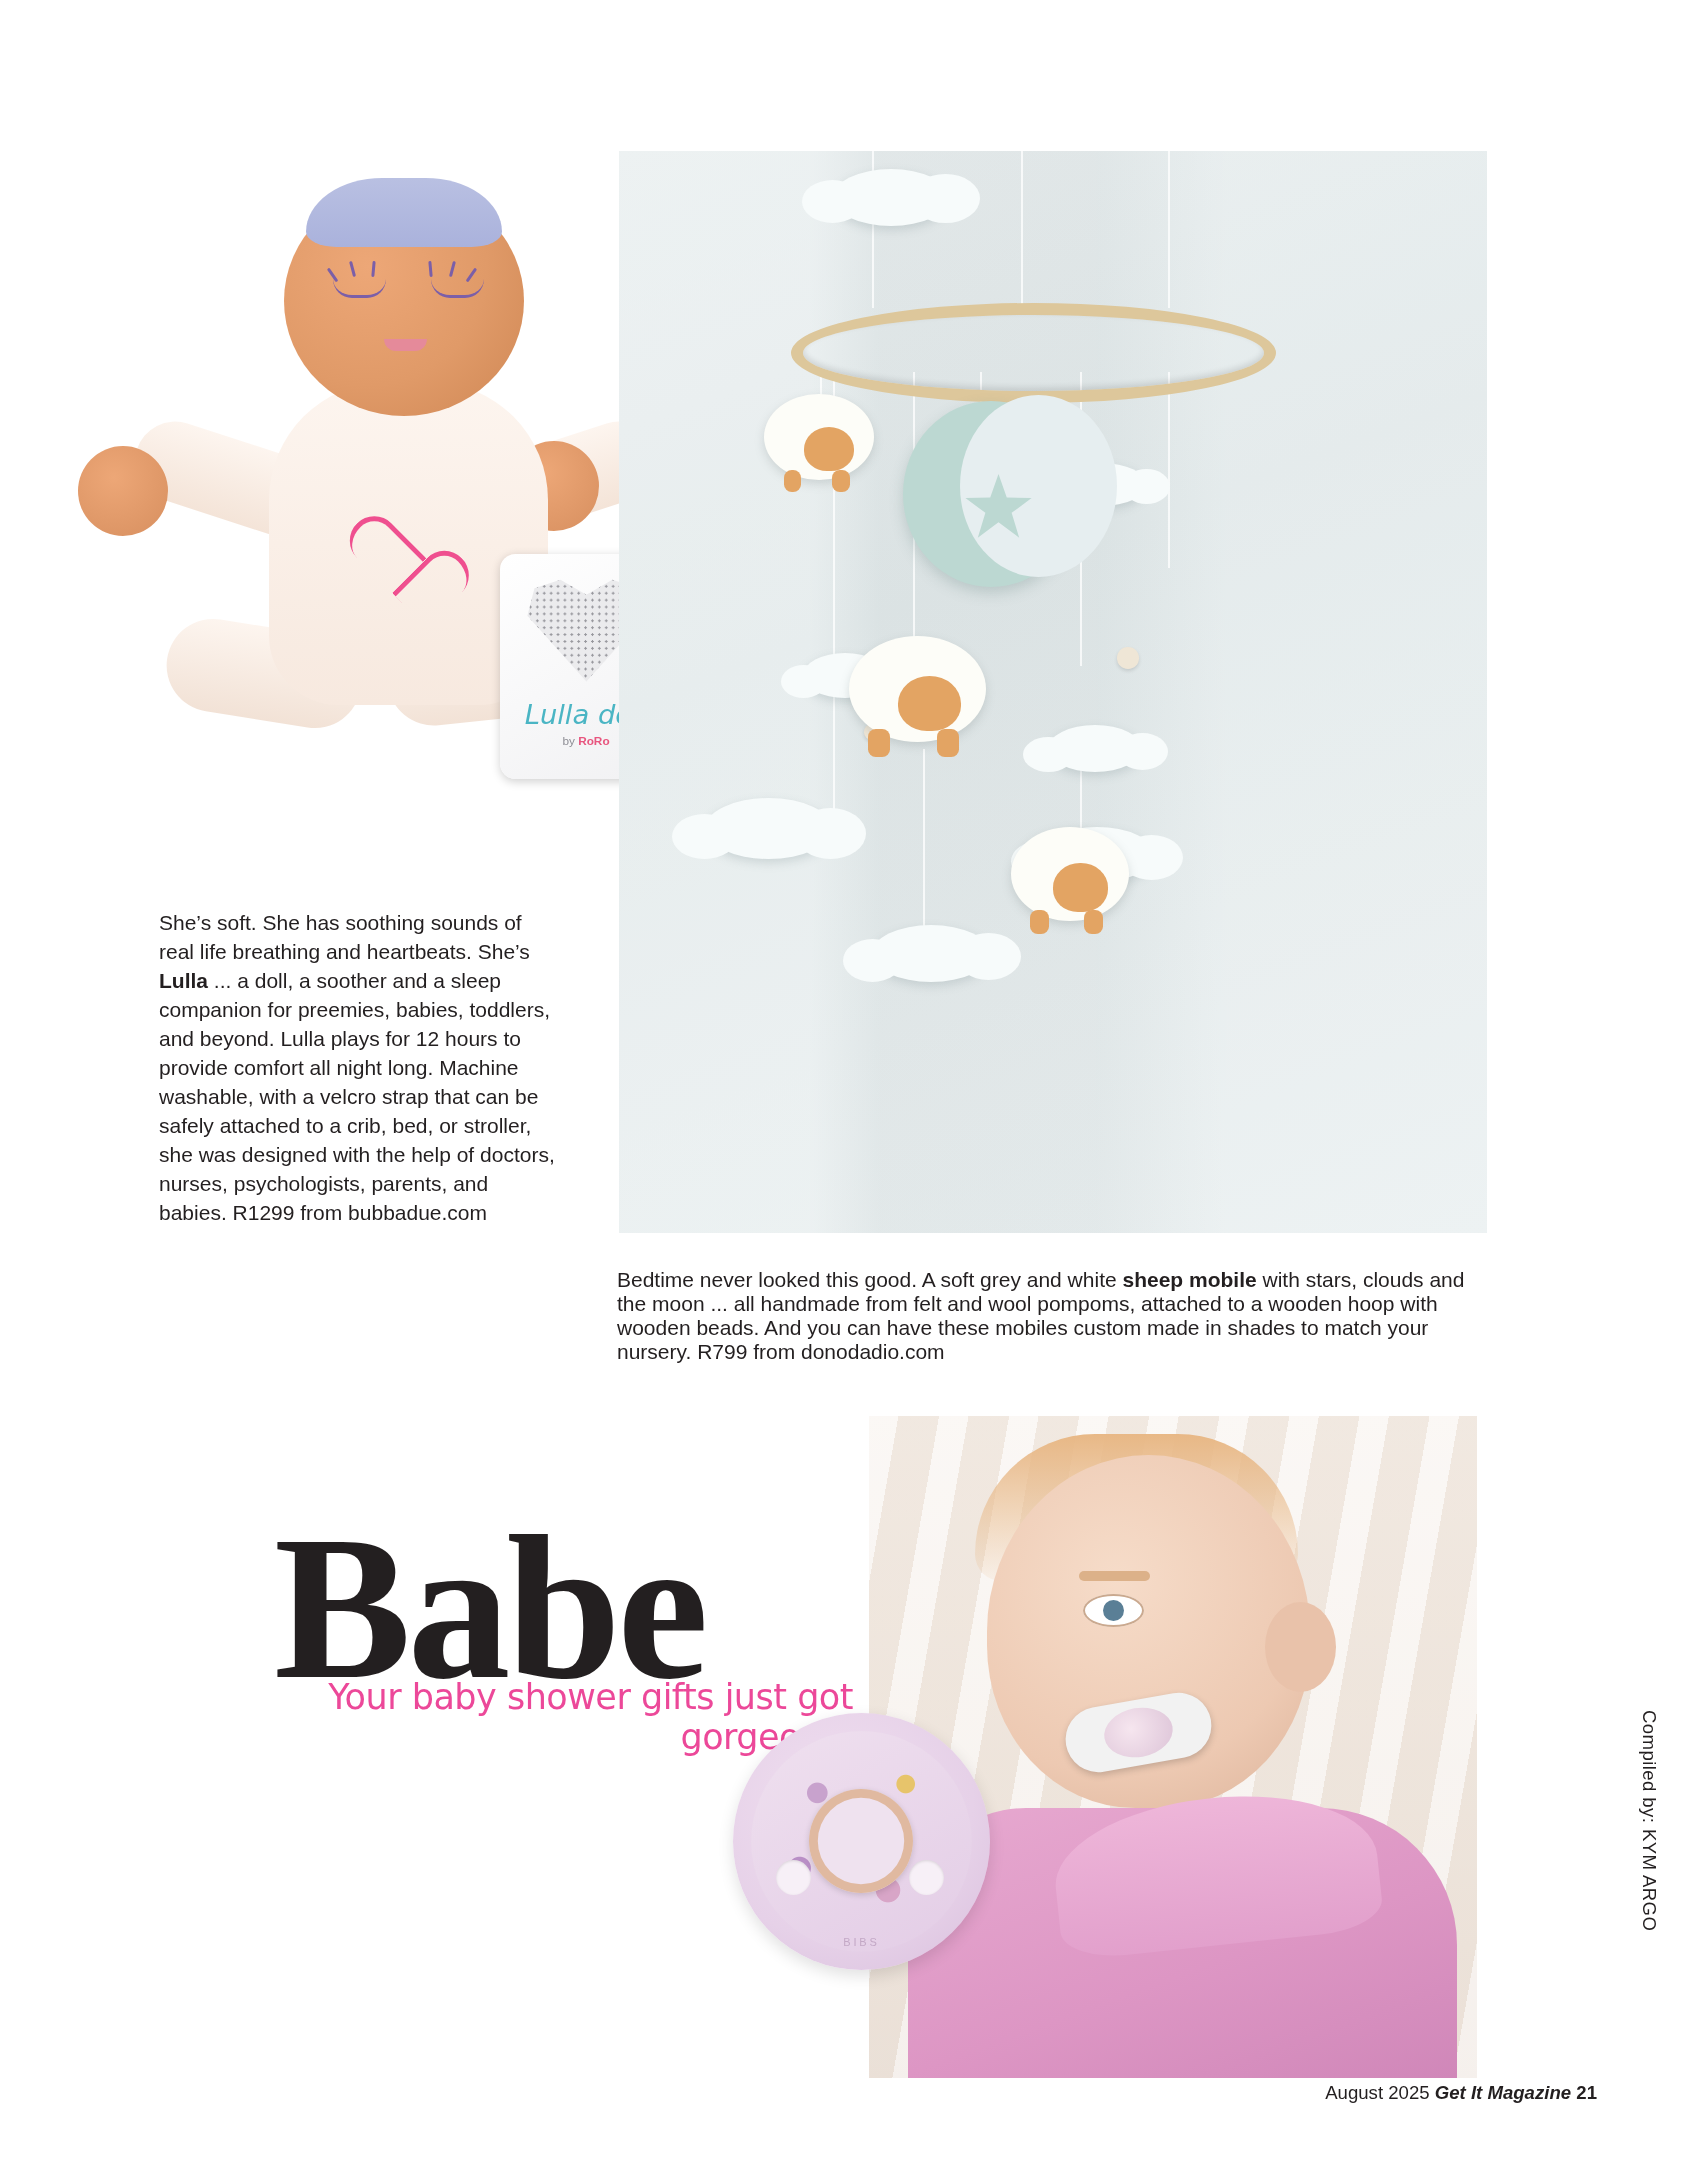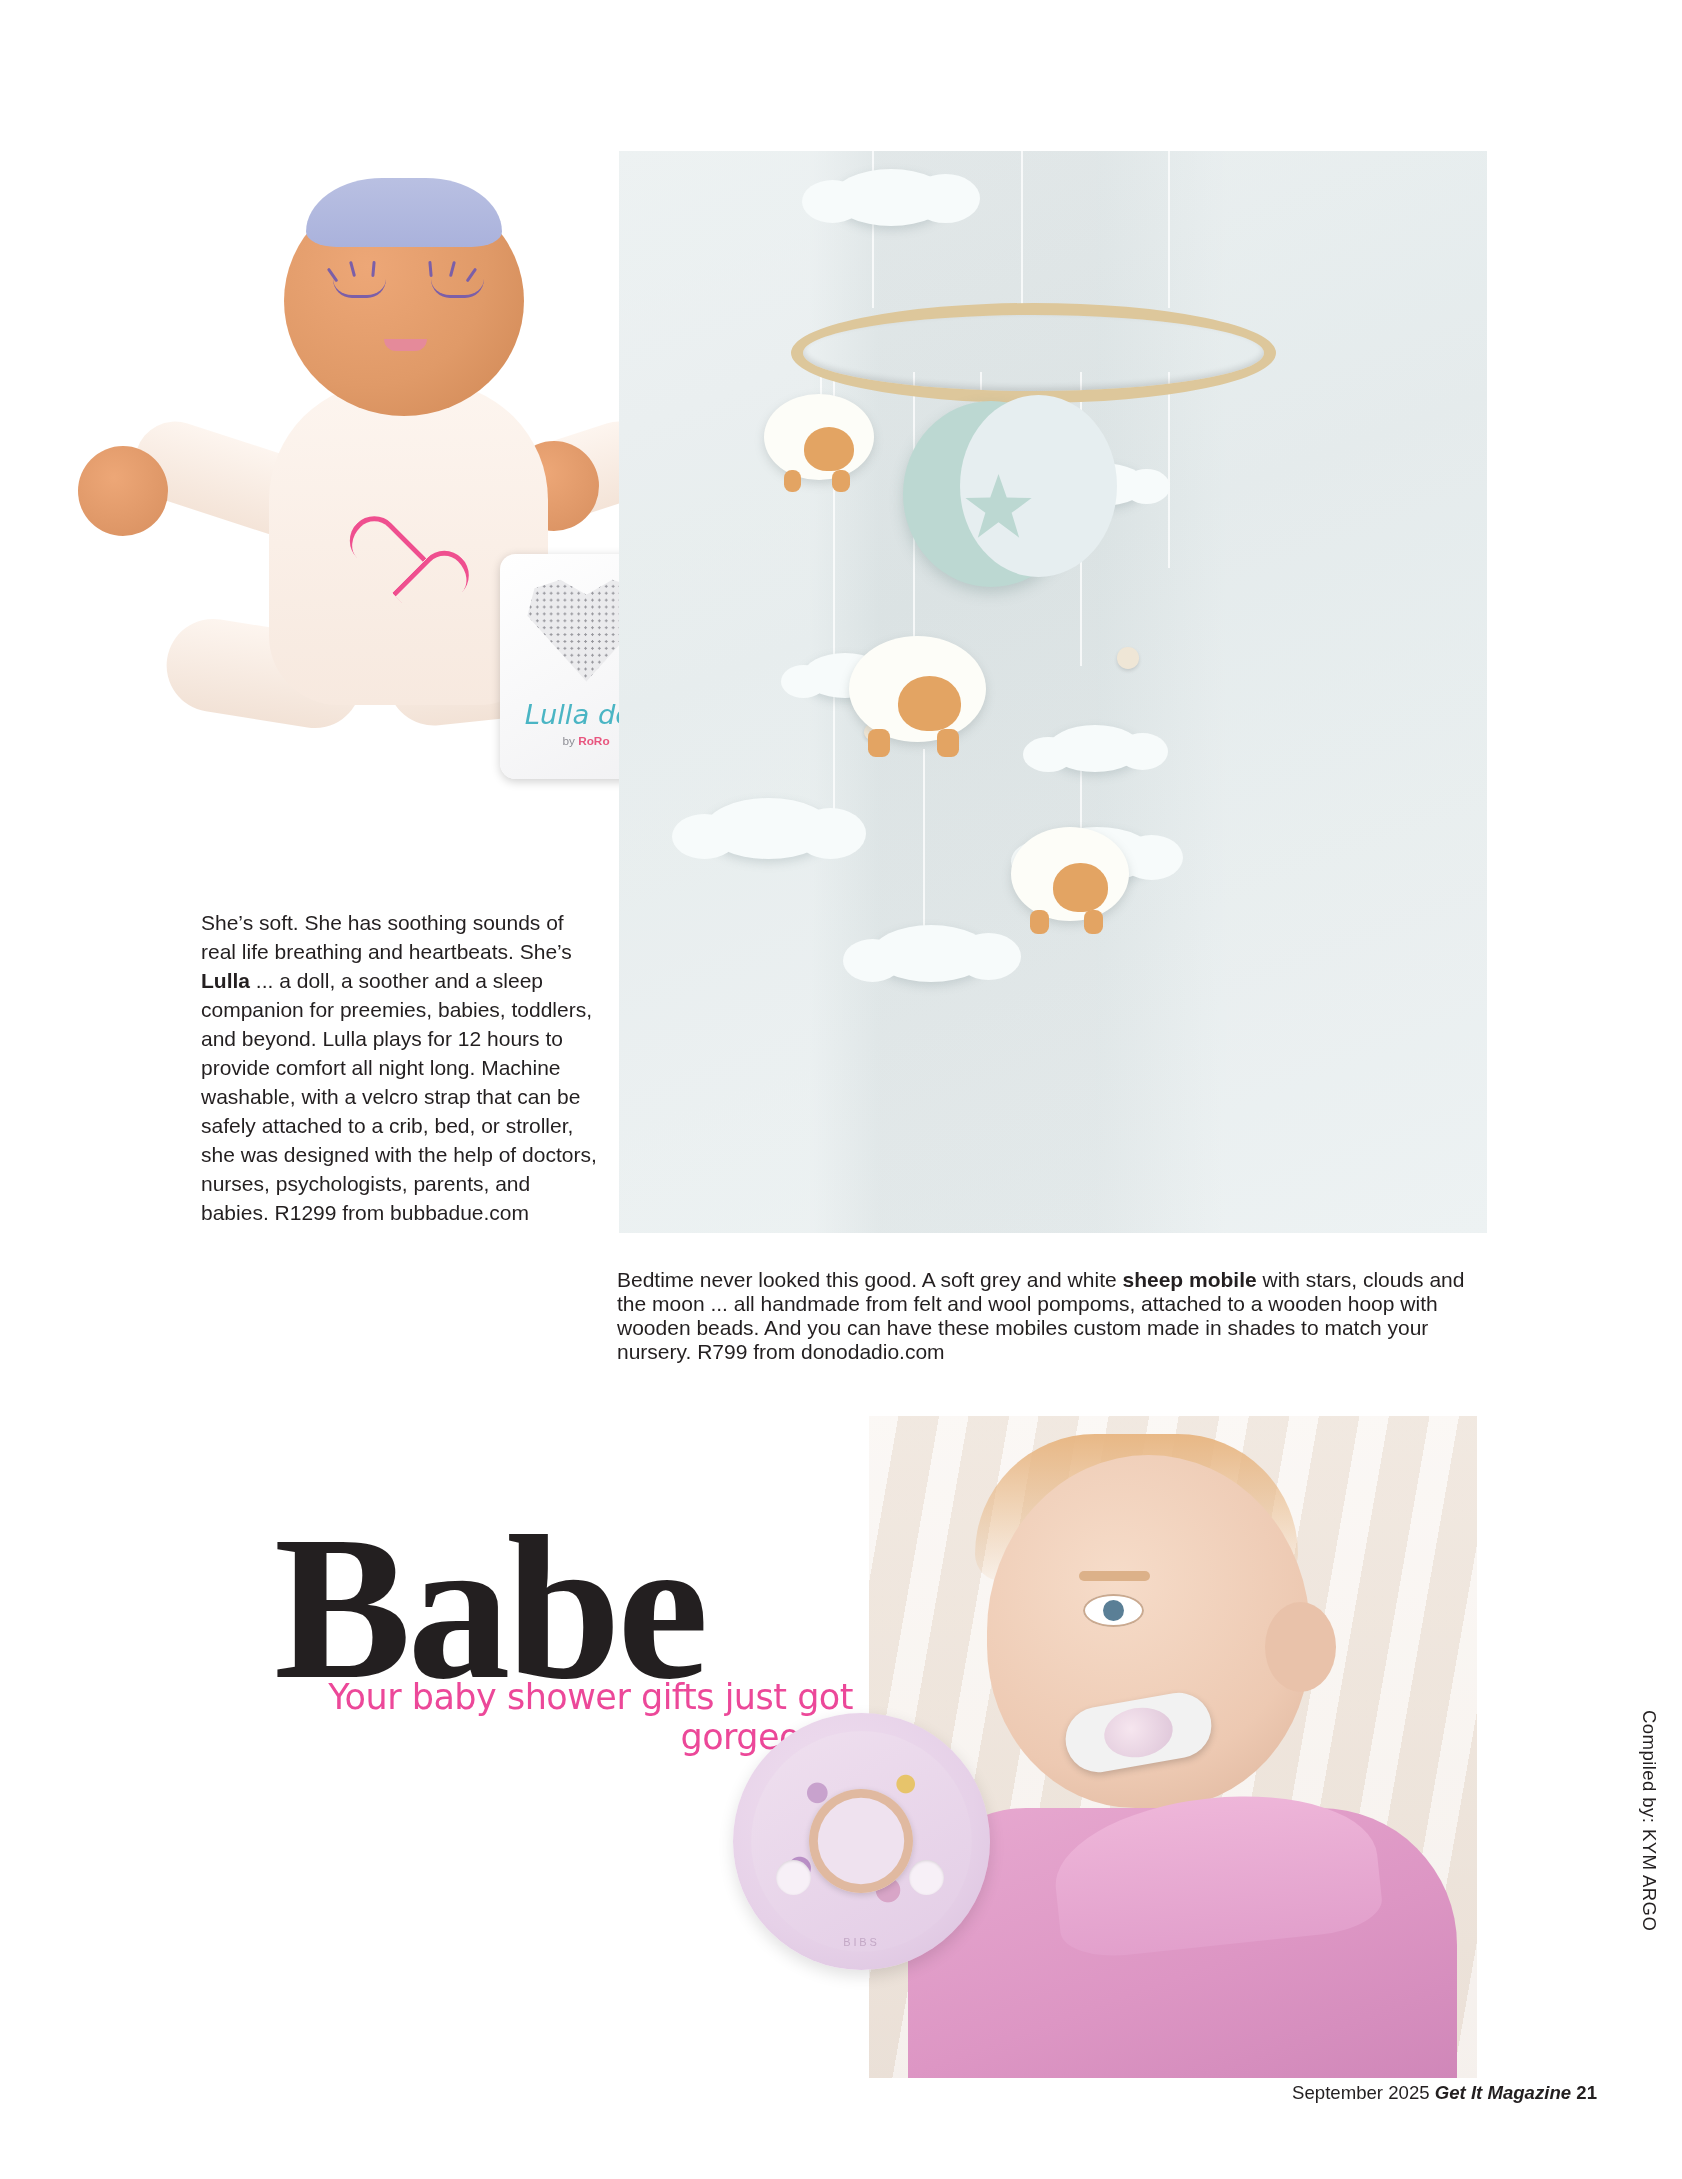--- a/index.html
+++ b/index.html
@@ -445,21 +445,20 @@
   
   .doll-copy {
     position: absolute;
     left: 159px;
     top: 887px;
     width: 402px;
     font-size: 21px;
     line-height: 29px;
     color: #231f20;
     font-family: "Liberation Sans", sans-serif;
-    margin-left: 42px;
   }
   .mobile-copy {
     position: absolute;
     left: 617px;
     top: 1247px;
     width: 868px;
     font-size: 21px;
     line-height: 24px;
     color: #231f20;
   }
@@ -622,16 +621,16 @@
   <div class="pacifier-product">
     <div class="liberty"></div>
     <div class="hole h1"></div>
     <div class="hole h2"></div>
     <div class="ring"></div>
     <div class="pacifier-brand">BIBS</div>
   </div>
 
 
   <div class="credit">Compiled by: KYM ARGO</div>
-  <div class="folio"><span>September 2025</span> <span class="mag">Get It Magazine</span> <span class="num">21</span></div>
+  <div class="folio"><span>August 2025</span> <span class="mag">Get It Magazine</span> <span class="num">21</span></div>
 
 </div>
 
 
 </body></html>

